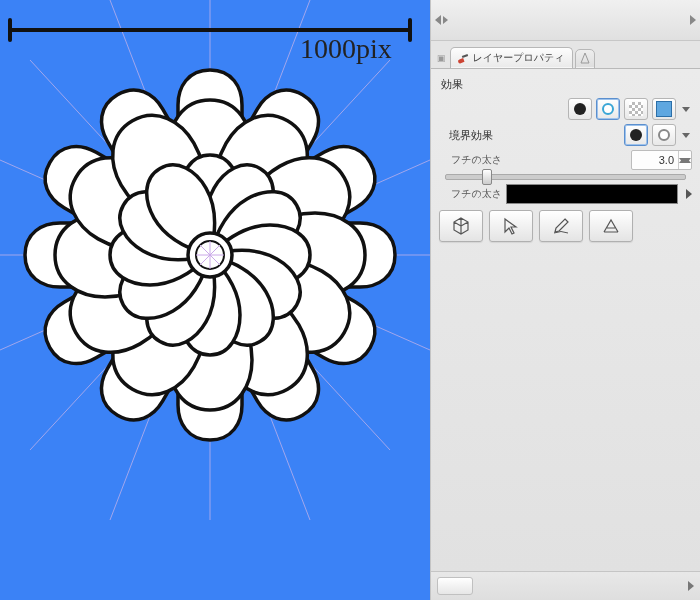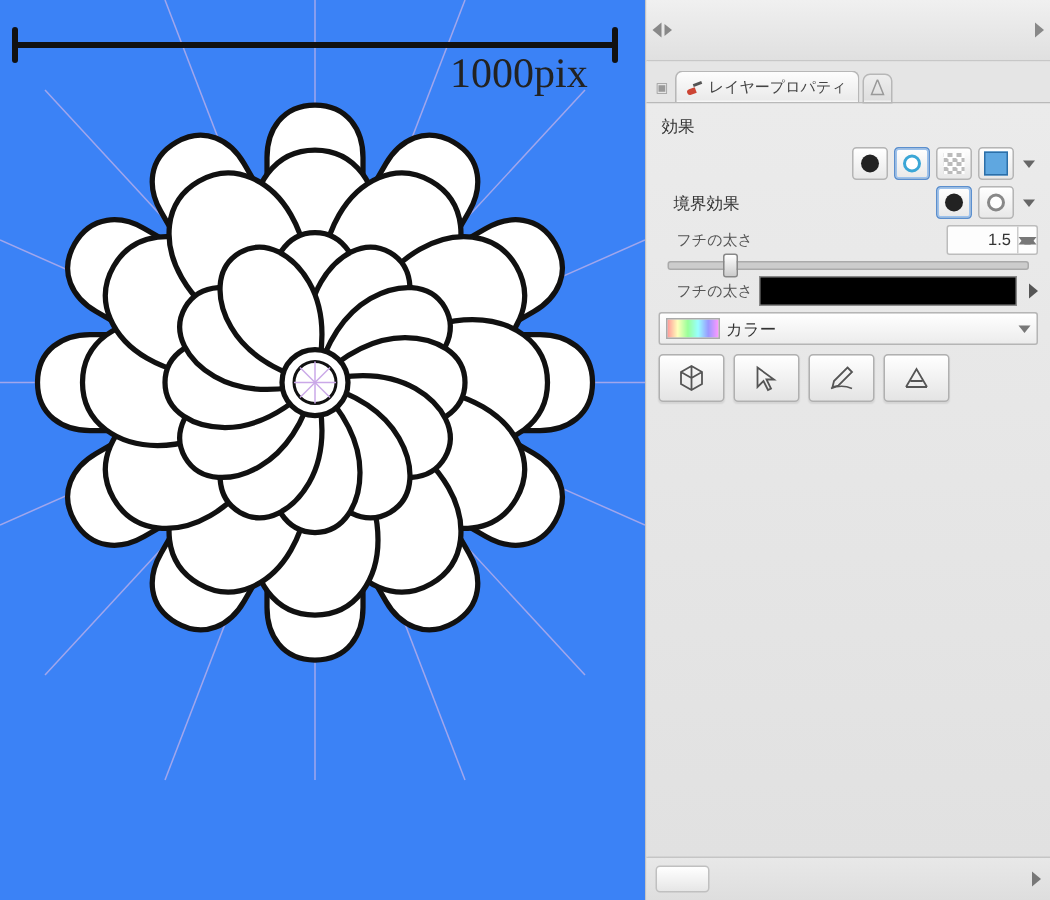--- a/index.html
+++ b/index.html
@@ -182,21 +182,21 @@
             <span class="circle-gray"></span>
           </div>
         <span class="tri down" style="margin:0 2px;border-top-color:#666"></span>
       </div>
     </div>
 
     <div class="row">
       <span class="sub">フチの太さ</span>
       <div style="flex:1"></div>
       <div class="spinner">
-        <span class="val">1.5</span>
+        <span class="val">3.0</span>
         <div class="btns">
             <span>
               <span class="tri up"></span>
             </span>
             <span>
               <span class="tri down"></span>
             </span>
           </div>
       </div>
     </div>
@@ -205,27 +205,20 @@
           <div class="slider-thumb"></div>
         </div>
       </div>
 
     <div class="row">
       <span class="sub">フチの太さ</span>
       <div class="color-well"></div>
       <span class="tri right" style="border-left-color:#555;margin-left:4px"></span>
     </div>
 
-    <div class="row">
-      <div class="dropdown">
-        <span class="swatch"></span>
-        <span class="dd-lbl">カラー</span>
-        <span class="tri down"></span>
-      </div>
-    </div>
 
     <div class="tool-row">
       <div class="tool-btn">
           <svg width="20" height="20">
             <path d="M10 2 L17 6 L17 14 L10 18 L3 14 L3 6 Z M10 2 L10 10 L17 6 M10 10 L3 6 M10 10 L10 18" fill="none" stroke="#555" stroke-width="1.2"></path>
           </svg>
         </div>
       <div class="tool-btn">
           <svg width="20" height="20">
             <path d="M4 3 L4 16 L8 12 L11 18 L13 17 L10 11 L15 11 Z" fill="none" stroke="#555" stroke-width="1.2"></path>

